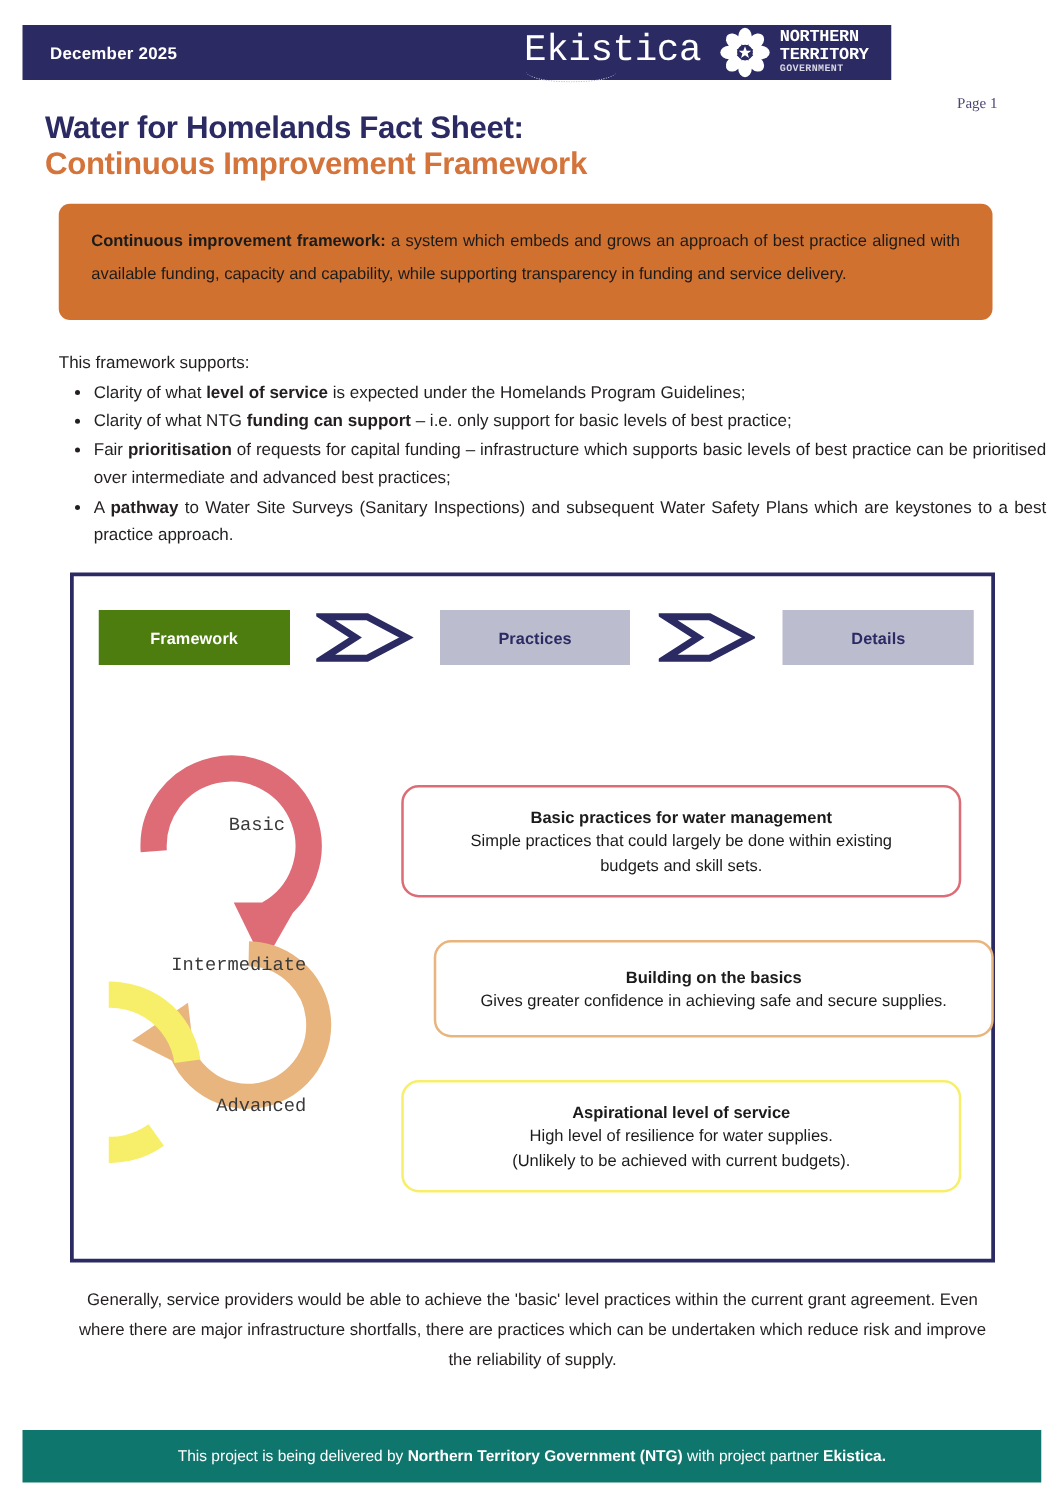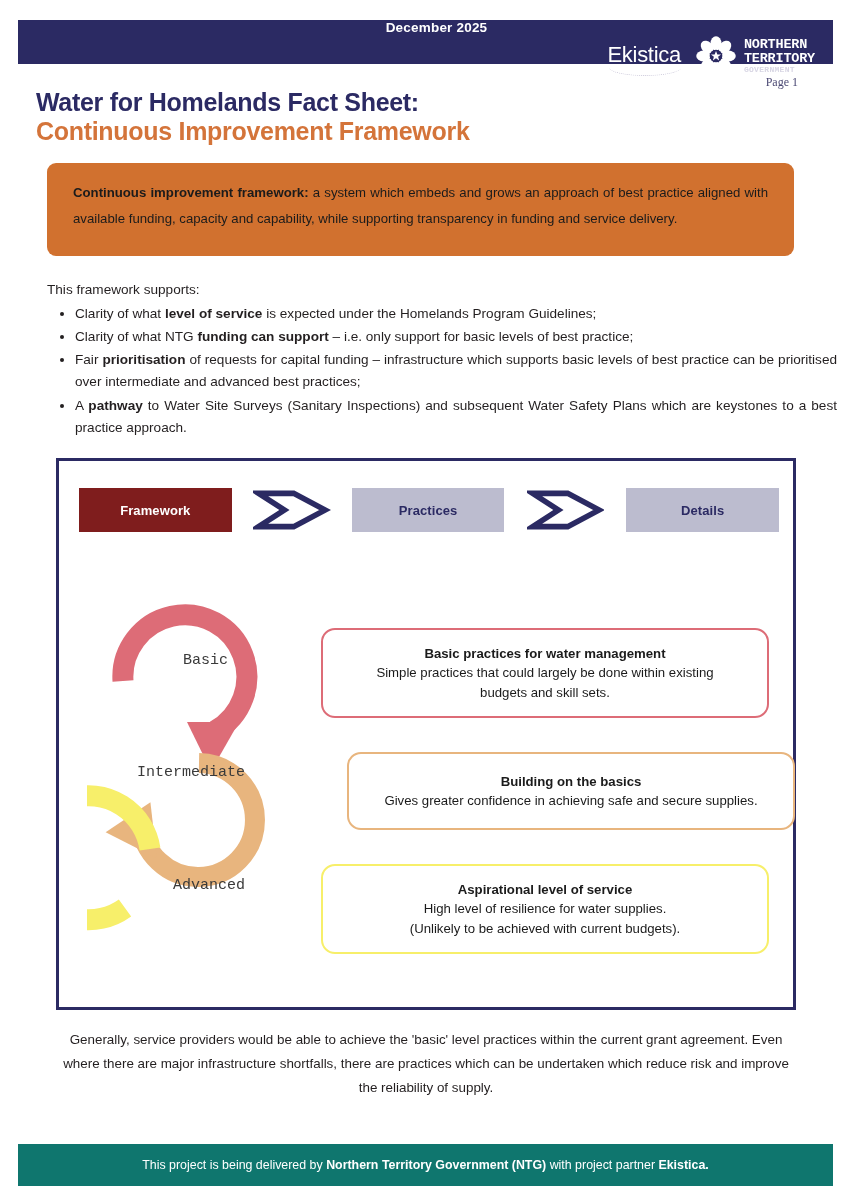--- a/index.html
+++ b/index.html
@@ -14,48 +14,47 @@
     font-family: "Liberation Sans", sans-serif;
     color: #231f20;
     overflow: hidden;
   }
 
   
   .top-bar {
     position: absolute;
     left: 18px;
     top: 20px;
-    width: 815px;
+    width: 695px;
     height: 44px;
     background: #2b2a63;
     display: flex;
     align-items: center;
-    flex-direction: column;
   }
   .top-bar .date {
     color: #ffffff;
     font-size: 13.5px;
     font-weight: bold;
     margin-left: 22px;
     letter-spacing: 0.2px;
   }
   .brand-zone {
     margin-left: auto;
     display: flex;
     align-items: center;
     gap: 14px;
     margin-right: 18px;
   }
   .ekistica-logo {
     position: relative;
     color: #ffffff;
-    font-size: 22px;
+    font-size: 30px;
     font-weight: 300;
     letter-spacing: -0.3px;
-    font-family: Liberation Sans, sans-serif;
+    font-family: Liberation Mono, monospace;
     line-height: 1;
     padding-bottom: 3px;
   }
   .ekistica-swoosh {
     position: absolute;
     left: 2px;
     bottom: -7px;
     width: 72px;
     height: 16px;
     border-bottom: 1.5px dotted #c9c6d8;
@@ -205,21 +204,21 @@
     height: 44px;
     display: flex;
     align-items: center;
     justify-content: center;
     font-size: 13px;
     font-weight: bold;
     letter-spacing: 0.1px;
   }
   .strip-box.dark {
     width: 165px;
-    background: #7f1d1d;
+    background: #4d7c0f;
     color: #ffffff;
   }
   .strip-box.light {
     width: 165px;
     background: #bcbccf;
     color: #2b2a63;
   }
   .chev {
     width: 84px;
     height: 44px;

